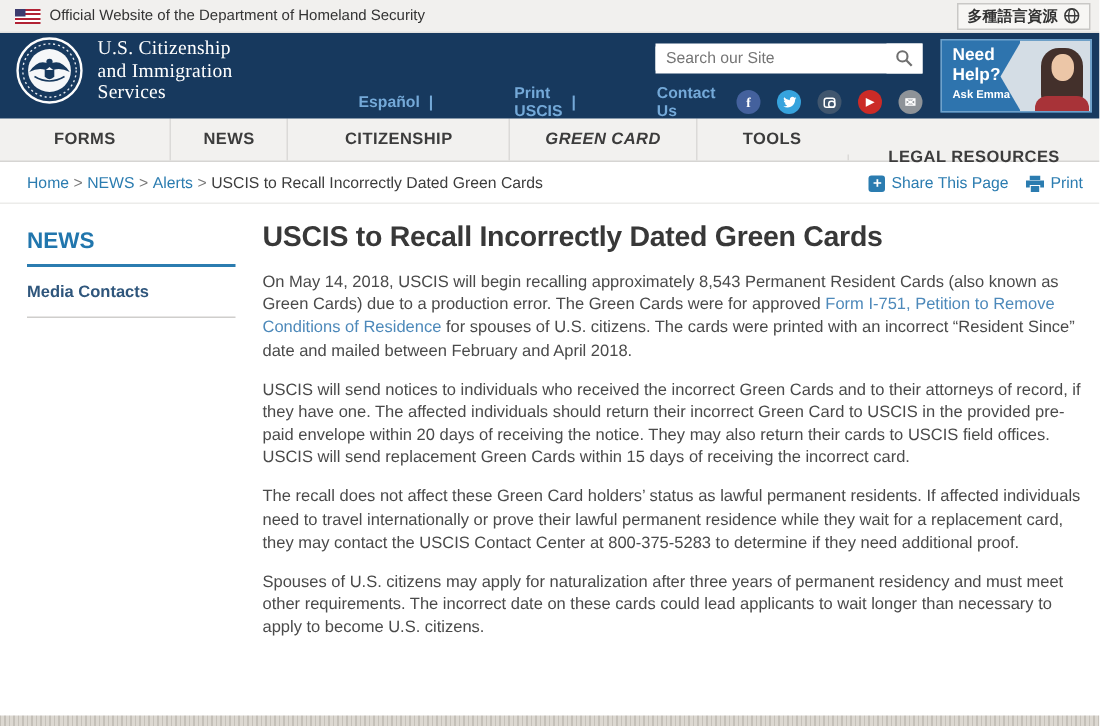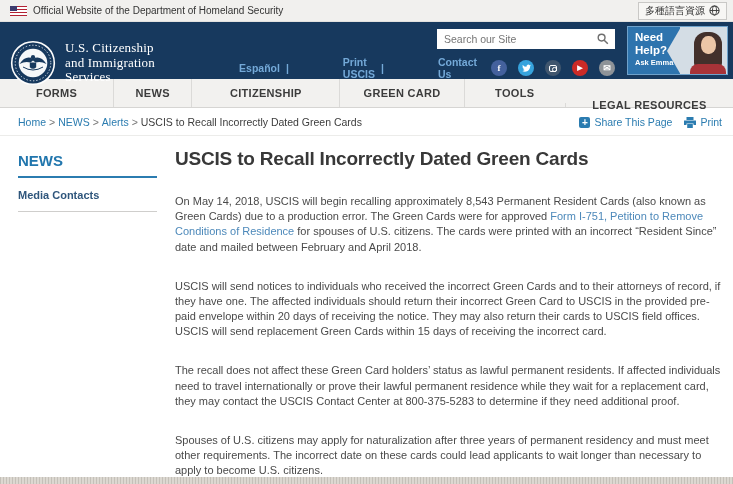--- a/index.html
+++ b/index.html
@@ -9,25 +9,25 @@
 
   
   .topbar { height:22px; background:#f1f0ee; display:flex; align-items:center;
             justify-content:space-between; padding:0 6px 0 10px; border-bottom:1px solid #e2e1df; }
   .topbar-left { display:flex; align-items:center; gap:6px; font-size:10px; color:#333; }
   .flag { position:relative; width:17px; height:10px; display:inline-block;
           background:repeating-linear-gradient(#b22234 0 1.4px, #fff 1.4px 2.9px); }
   .flag .canton { position:absolute; left:0; top:0; width:7px; height:5.5px; background:#3c3b6e; }
   .lang-btn { display:flex; align-items:center; gap:4px; background:#f7f6f4; border:1px solid #c9c8c6;
               padding:1px 6px; font-size:10px; color:#333; cursor:pointer; height:18px;
-              font-family:"Liberation Sans", sans-serif; }
+              font-family:"Liberation Sans", sans-serif;font-weight:bold; }
 
   
   .header { position:relative; height:57px; background:#17395e; }
-  .logo { position:absolute; left:10px; top:18px; display:flex; align-items:center; gap:9px; cursor:pointer; }
+  .logo { position:absolute; left:10px; top:2px; display:flex; align-items:center; gap:9px; cursor:pointer; }
   .logo-text { color:#fff; font-family:"Liberation Serif", serif; font-size:13px; line-height:1.12; letter-spacing:.2px; }
   .search-box { position:absolute; left:437px; top:7px; width:178px; height:20px; background:#fff;
                 display:flex; align-items:center; }
   .search-box input { flex:1; border:none; outline:none; height:16px; padding-left:7px; font-size:10.5px;
                       color:#444; font-family:"Liberation Sans", sans-serif; }
   .search-btn { width:24px; height:20px; background:#fff; border:none; cursor:pointer;
                 display:flex; align-items:center; justify-content:center; }
   .utility-row { position:absolute; left:330px; top:34px; width:285px; display:flex; align-items:center;
                  justify-content:flex-end; gap:6px; font-size:10.5px; font-weight:bold; color:#74a9d8; }
   .utility-row a { color:#74a9d8; text-decoration:none; cursor:pointer;margin-left:48px; }
@@ -60,21 +60,21 @@
                border-radius:46%; }
   .emma-shirt { position:absolute; right:1px; bottom:-2px; width:36px; height:12px; background:#a83338;
                 border-radius:8px 8px 0 0; }
 
   
   .nav { height:29px; background:#f2f1ef; border-bottom:1px solid #d6d5d3; display:flex; }
   .nav-item { display:flex; align-items:center; justify-content:center; font-size:11px; font-weight:bold;
               color:#3c3c3c; letter-spacing:.3px; text-decoration:none; cursor:pointer; }
   .nav-item + .nav-item { border-left:1px solid #dbdad8; }
   .nav-item:nth-child(1){ flex:113; } .nav-item:nth-child(2){ flex:77; }
-  .nav-item:nth-child(3){ flex:147; } .nav-item:nth-child(4){ flex:123; }
+  .nav-item:nth-child(3){ flex:147; } .nav-item:nth-child(4){ flex:123;font-style:italic; }
   .nav-item:nth-child(5){ flex:100; } .nav-item:nth-child(6){ flex:167;margin-top:24px; }
 
   
   .crumb-row { display:flex; justify-content:space-between; align-items:center;
                padding:8px 11px 7px 18px; font-size:10.5px; border-bottom:1px solid #ececea; }
   .crumbs { color:#555; }
   .crumbs a { color:#2b7cb0; text-decoration:none; cursor:pointer; }
   .crumb-sep { color:#777; margin:0 3px; }
   .crumb-current { color:#3c3c3c; }
   .page-tools { display:flex; align-items:center; gap:12px; }
@@ -87,21 +87,21 @@
   .content { display:flex; align-items:flex-start; }
   .sidebar { width:157px; padding:16px 0 0 18px; flex:none; }
   .sidebar-title { color:#2176ad; font-size:15px; font-weight:bold; padding-bottom:7px;
                    border-bottom:2px solid #2b7cb0; }
   .side-item { display:block; font-size:11px; font-weight:bold; color:#2f567c; text-decoration:none;
                padding:11px 0 10px 0; border-bottom:1px solid #cfcecc; cursor:pointer; }
   .main { flex:1; padding:12px 11px 0 18px; }
   .article-title { font-size:19px; font-weight:bold; color:#383838; letter-spacing:-.2px; }
   .spanish-row { text-align:right; margin-top:15px; }
   .spanish-row a { font-size:10.5px; color:#2b7cb0; text-decoration:none; cursor:pointer; }
-  .para { font-size:11px; color:#4a4a4a; line-height:1.38; margin-top:24px; }
+  .para { font-size:11px; color:#4a4a4a; line-height:1.38; margin-top:11px; }
   .para a { color:#4d89ba; text-decoration:none; cursor:pointer; }
 
   
   .bottom-band { position:absolute; left:0; bottom:0; width:733px; height:7px; background:#dcd8d1;
                  background-image:repeating-linear-gradient(90deg, rgba(90,85,75,.18) 0 1px, transparent 1px 3px); }
 </style>
 </head>
 <body>
 
 <div class="page">

